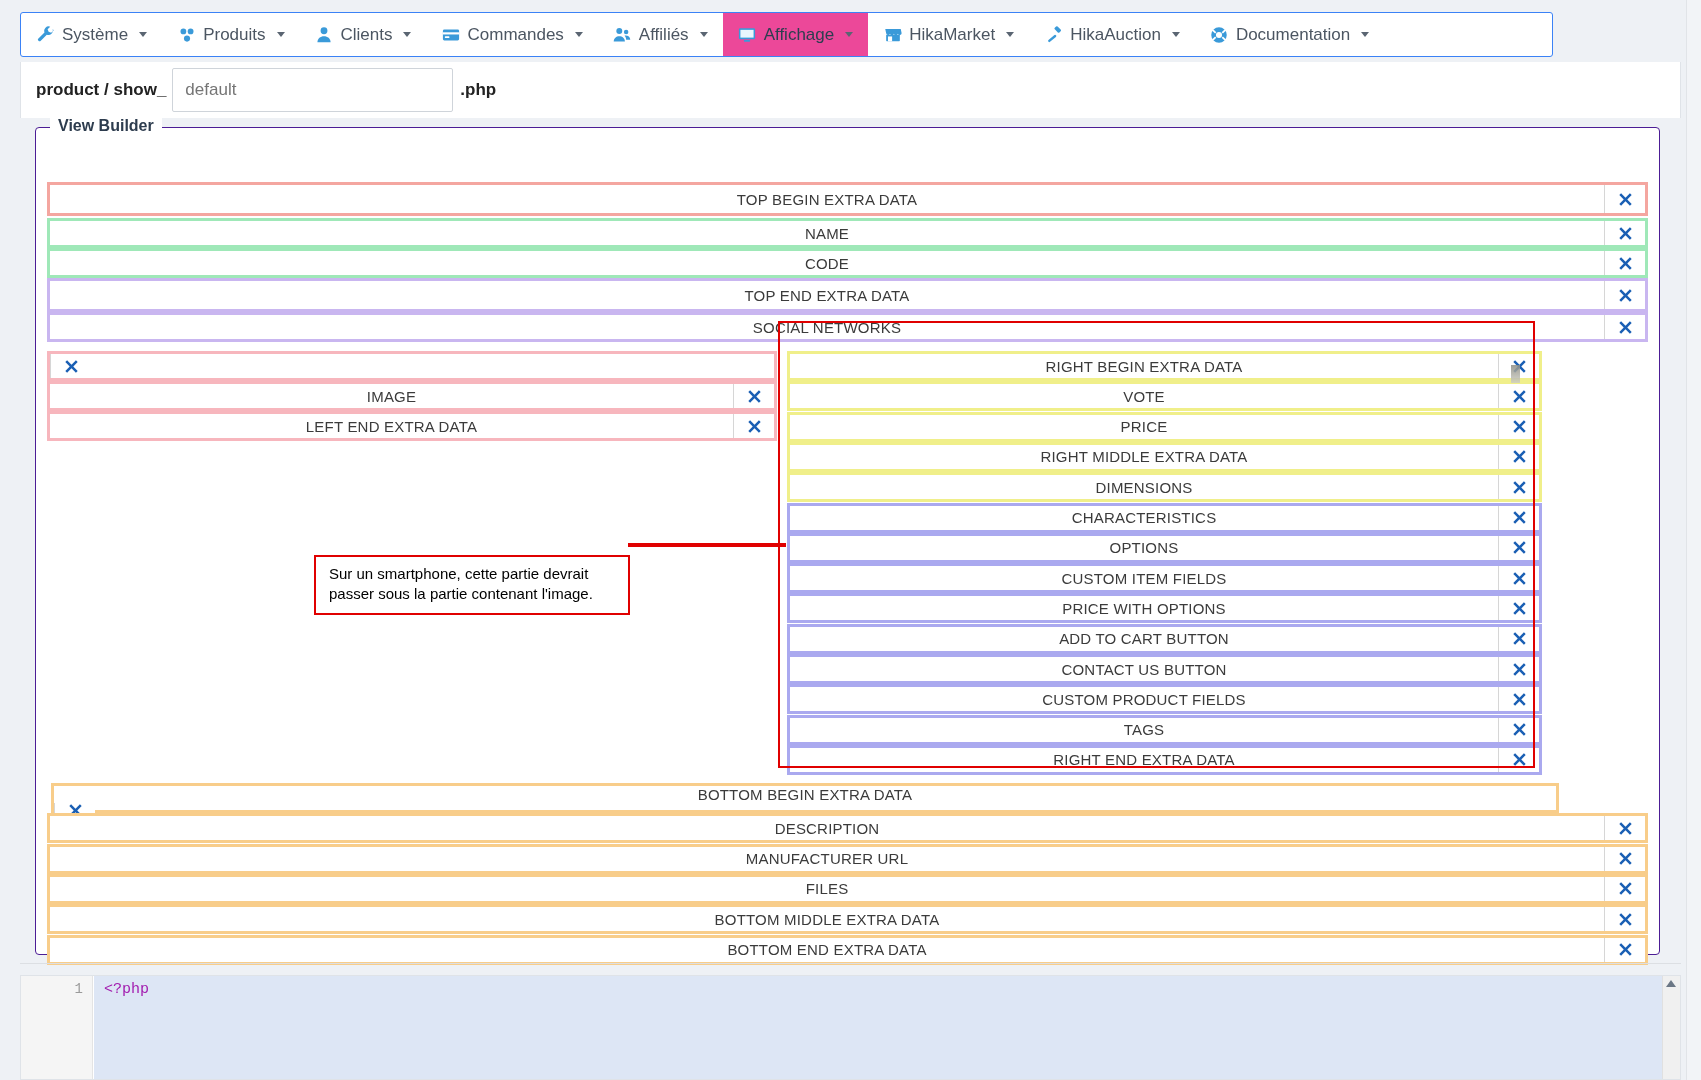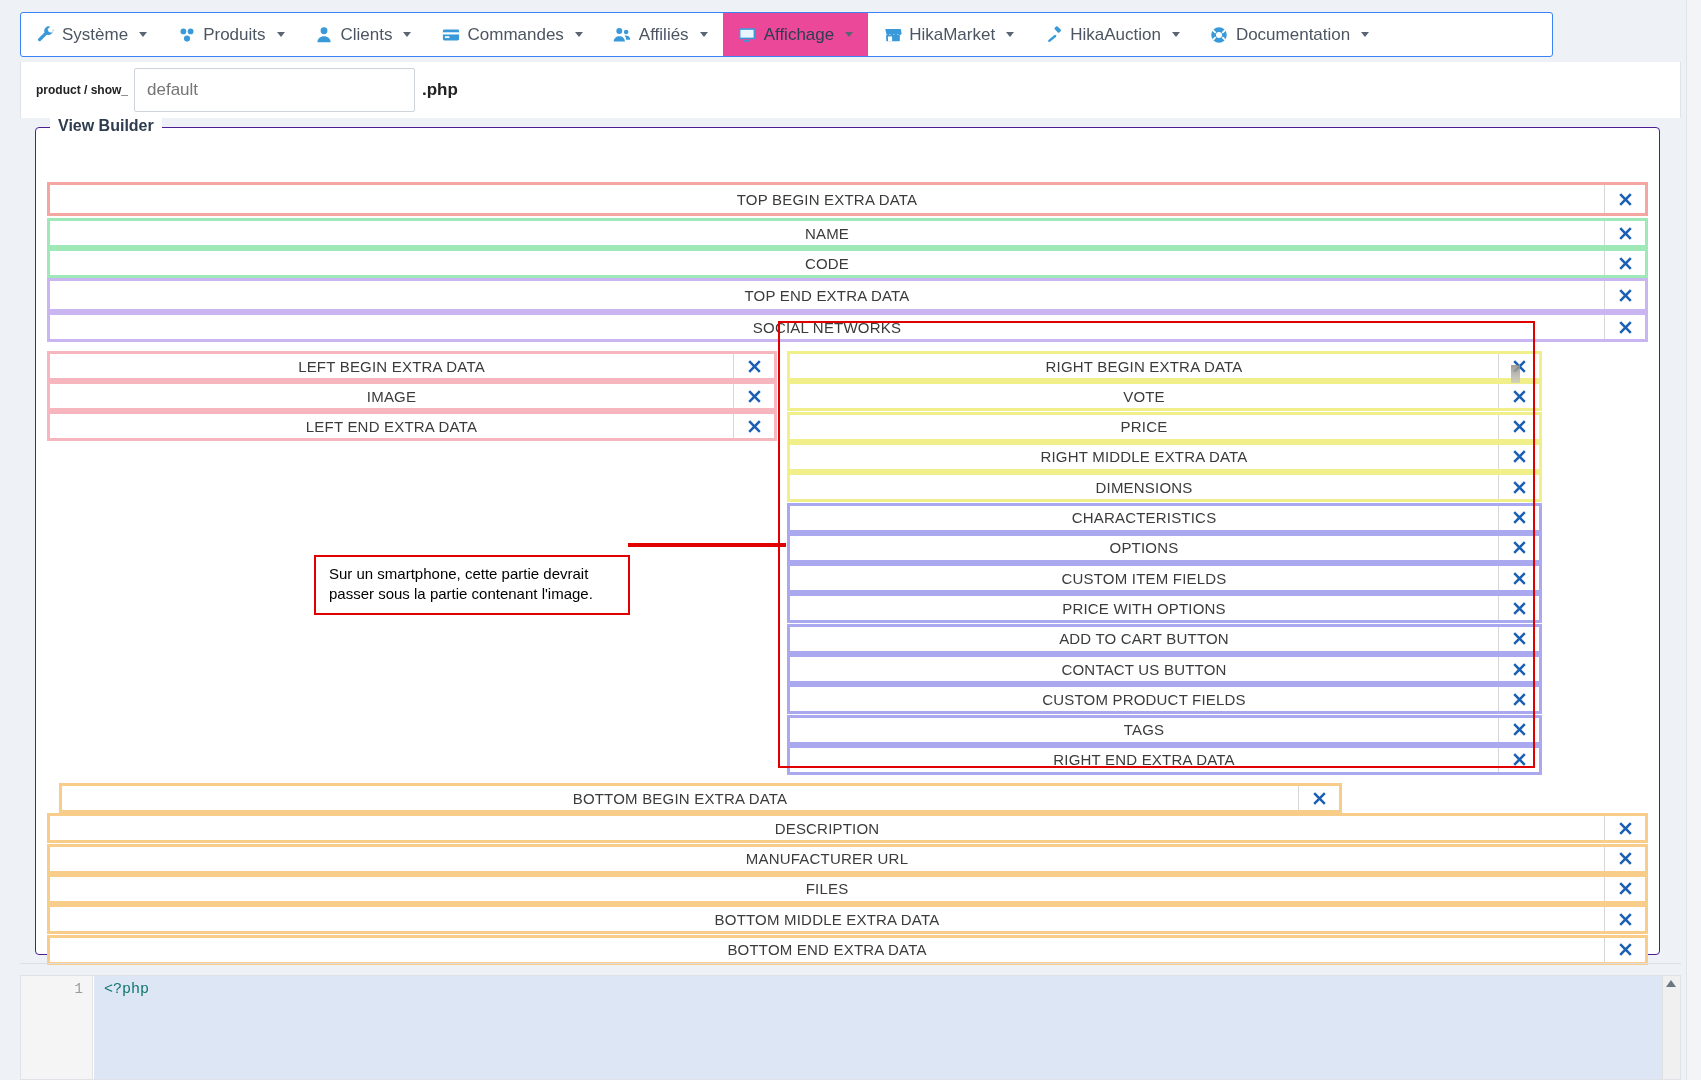--- a/index.html
+++ b/index.html
@@ -42,21 +42,21 @@
   .mi-icon{display:inline-flex;align-items:center;justify-content:center;width:19px;height:19px;color:#3a9ad9;}
   .mi-icon svg{display:block;}
 
   
   #filename-row{
     position:absolute;left:20px;top:62px;width:1661px;height:56px;
     background:#ffffff;border-left:1px solid #dfe3e8;border-right:1px solid #dfe3e8;
     box-sizing:border-box;
     display:flex;align-items:center;
   }
-  #fn-prefix{font-weight:bold;font-size:12px;color:#222;margin-left:15px;}
+  #fn-prefix{font-weight:bold;font-size:17px;color:#222;margin-left:15px;}
   #fn-input{
     width:281px;height:44px;margin-left:6px;
     border:1px solid #cfd4da;background:#fff;
     font-family:"Liberation Sans", sans-serif;
     font-size:17px;color:#636c76;
     padding:9px 12px;box-sizing:border-box;border-radius:2px;
   }
   #fn-suffix{font-weight:bold;font-size:17px;color:#222;margin-left:7px;}
 
   
@@ -148,21 +148,21 @@
   }
   #code-gutter{
     position:absolute;left:0;top:0;width:72px;height:100%;
     background:#f5f5f5;border-right:1px solid #e4e4e4;
     font-family:"Liberation Mono", monospace;font-size:14px;color:#9a9a9a;
     text-align:right;padding:5px 9px 0 0;box-sizing:border-box;
   }
   #code-body{
     position:absolute;left:73px;top:0;right:18px;height:100%;
     background:#dde6f5;
-    font-family:"Liberation Mono", monospace;font-size:15px;color:#0f766e;
+    font-family:"Liberation Mono", monospace;font-size:15px;color:#a21caf;
     padding:5px 0 0 10px;box-sizing:border-box;
   }
   #code-scroll{
     position:absolute;right:0;top:0;width:17px;height:100%;
     background:#f0f0f0;border-left:1px solid #e0e0e0;
   }
   #code-scroll-up{
     position:absolute;left:3px;top:4px;width:0;height:0;
     border-left:5px solid transparent;border-right:5px solid transparent;
     border-bottom:7px solid #6b7785;
@@ -322,21 +322,20 @@
       </div>
       <div class="row c-purple" style="left: 0px; top: 148px; width: 1601px; height: 30px;">
         <div class="row-label">SOCIAL NETWORKS</div>
         <div class="row-del">
           <svg viewBox="0 0 16 16" width="15" height="15" fill="currentColor">
             <path d="M3.3 1.4L8 6.1l4.7-4.7 1.9 1.9L9.9 8l4.7 4.7-1.9 1.9L8 9.9l-4.7 4.7-1.9-1.9L6.1 8 1.4 3.3z"></path>
           </svg>
         </div>
       </div>
       <div class="row c-pink" style="left: 0px; top: 187px; width: 730px; height: 30px;">
-        <div class="row-label">LEFT BEGIN EXTRA DATA</div>
         <div class="row-del">
           <svg viewBox="0 0 16 16" width="15" height="15" fill="currentColor">
             <path d="M3.3 1.4L8 6.1l4.7-4.7 1.9 1.9L9.9 8l4.7 4.7-1.9 1.9L8 9.9l-4.7 4.7-1.9-1.9L6.1 8 1.4 3.3z"></path>
           </svg>
         </div>
       </div>
       <div class="row c-pink" style="left: 0px; top: 217px; width: 730px; height: 30px;">
         <div class="row-label">IMAGE</div>
         <div class="row-del">
           <svg viewBox="0 0 16 16" width="15" height="15" fill="currentColor">
@@ -457,21 +456,21 @@
         </div>
       </div>
       <div class="row c-blue" style="left: 740px; top: 580.9px; width: 755px; height: 30px;">
         <div class="row-label">RIGHT END EXTRA DATA</div>
         <div class="row-del">
           <svg viewBox="0 0 16 16" width="15" height="15" fill="currentColor">
             <path d="M3.3 1.4L8 6.1l4.7-4.7 1.9 1.9L9.9 8l4.7 4.7-1.9 1.9L8 9.9l-4.7 4.7-1.9-1.9L6.1 8 1.4 3.3z"></path>
           </svg>
         </div>
       </div>
-      <div class="row c-orange" style="left: 12px; top: 619px; width: 1283px; height: 30px;">
+      <div class="row c-orange" style="left: 4px; top: 619px; width: 1508px; height: 30px; flex-direction: column;">
         <div class="row-label">BOTTOM BEGIN EXTRA DATA</div>
         <div class="row-del">
           <svg viewBox="0 0 16 16" width="15" height="15" fill="currentColor">
             <path d="M3.3 1.4L8 6.1l4.7-4.7 1.9 1.9L9.9 8l4.7 4.7-1.9 1.9L8 9.9l-4.7 4.7-1.9-1.9L6.1 8 1.4 3.3z"></path>
           </svg>
         </div>
       </div>
       <div class="row c-orange" style="left: 0px; top: 649.3px; width: 1601px; height: 30px;">
         <div class="row-label">DESCRIPTION</div>
         <div class="row-del">

